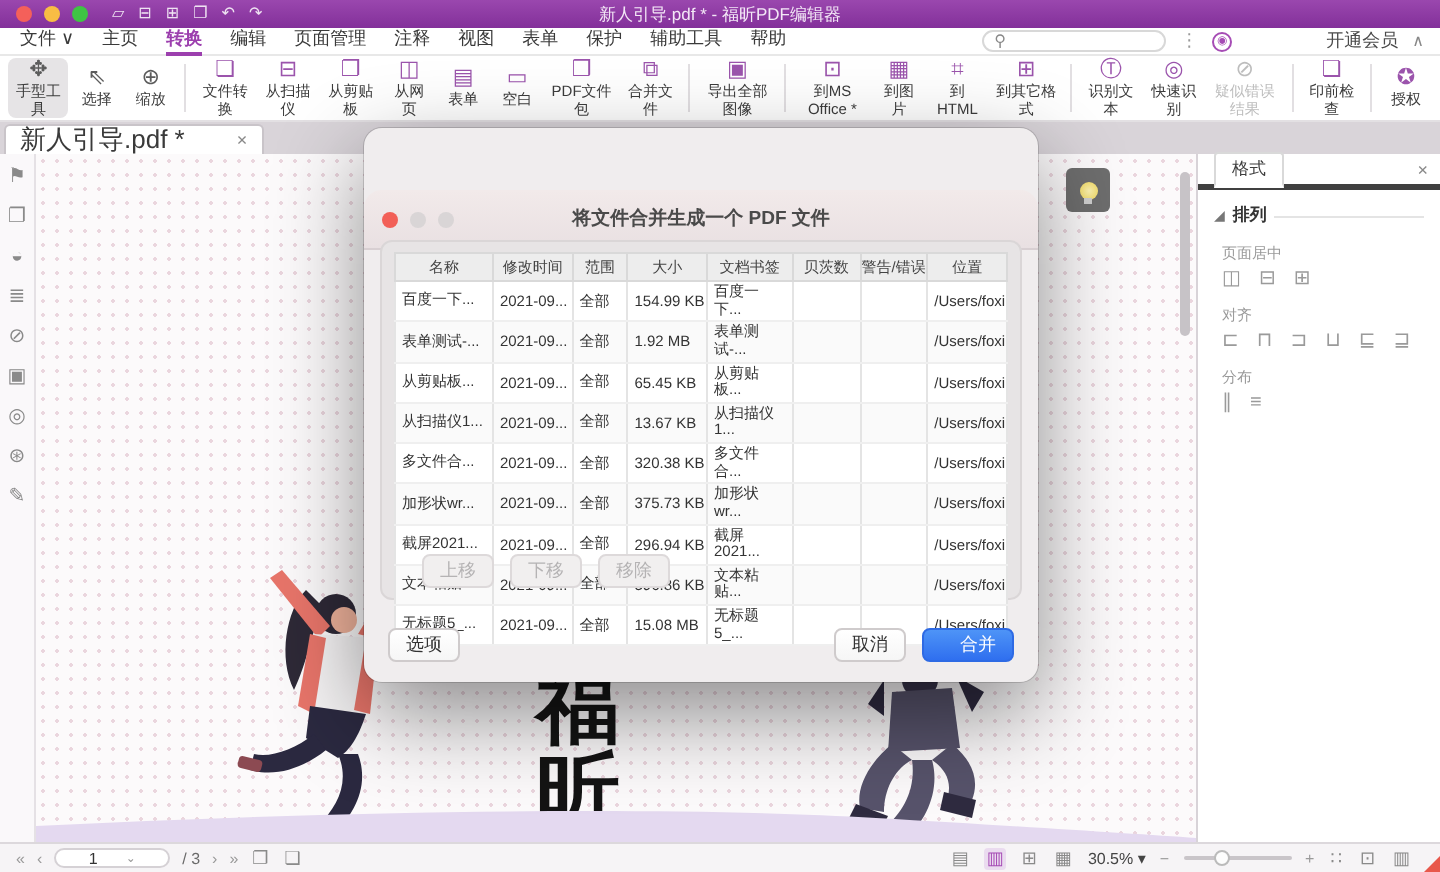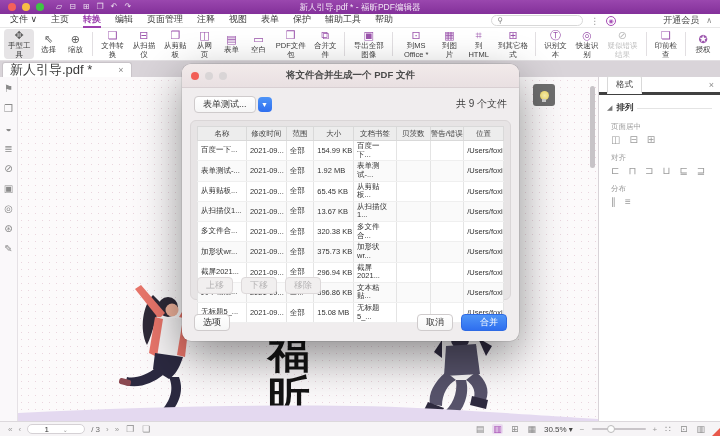--- a/index.html
+++ b/index.html
@@ -104,22 +104,22 @@
   .zoom-txt { font-size:8px; color:#444; }
   .slider { width:54px; height:2px; background:#C9C5C9; border-radius:1px; position:relative; }
   .slider .knob { position:absolute; left:15px; top:-3px; width:8px; height:8px; background:#FDFDFD;
     border:1px solid #BBB; border-radius:50%; }
   .corner-flag { position:absolute; right:0; bottom:0; width:0; height:0;
     border-left:8px solid transparent; border-bottom:8px solid #E8584B; }
 
   
   .dialog { position:absolute; left:182px; top:64px; width:337px; height:277px; background:#F0EDEE;
     border-radius:9px; box-shadow:0 16px 45px rgba(0,0,0,.45), 0 0 0 .5px rgba(0,0,0,.15); z-index:50; }
-  .dlg-titlebar { height:24px; background:linear-gradient(#F2EAEA,#E9E0E2); border-bottom:1px solid #D8CFD2;
-    border-radius:9px 9px 0 0; display:flex; align-items:center; position:relative; }
+  .dlg-titlebar { height:30px; background:linear-gradient(#F2EAEA,#E9E0E2); border-bottom:1px solid #D8CFD2;
+    border-radius:9px 9px 0 0; display:flex; align-items:center; position:relative;margin-top:31px; }
   .dlg-lights { display:flex; gap:6px; margin-left:9px; }
   .dlg-light { width:8px; height:8px; border-radius:50%; background:#D9D5D6; }
   .dlg-light.r { background:#F25F57; }
   .dlg-title { position:absolute; left:0; right:0; text-align:center; font-size:9.5px; font-weight:bold; color:#4A4A4A; }
   .dlg-addrow { display:flex; align-items:center; margin:8px 12px 0; }
   .btn { background:linear-gradient(#FFF,#F6F6F6); border:1px solid #CFCBCC; border-radius:4px;
     font-size:9px; color:#333; padding:2px 8px; line-height:1.2; }
   .add-dd { width:14px; height:15px; background:linear-gradient(#4E94F7,#2F6FEF); border-radius:4px;
     margin-left:2px; color:#FFF; font-size:7px; text-align:center; line-height:15px; }
   .file-count { margin-left:auto; font-size:10px; color:#3E3E3E; }
@@ -128,21 +128,21 @@
     border:1px solid #DAD6D7; border-radius:6px; }
   .ftable { position:absolute; left:6px; right:6px; top:5px; border-collapse:collapse; background:#FFF;
     table-layout:fixed; width:calc(100% - 12px); font-size:7.5px; color:#333; }
   .ftable th { background:#EDEDED; border:1px solid #D9D9D9; font-weight:normal; color:#444;
     height:14px; text-align:center; overflow:hidden; white-space:nowrap; }
   .ftable td { border-left:1px solid #E4E4E4; border-right:1px solid #E4E4E4; border-bottom:1px solid #EFEFEF;
     padding:1px 3px; height:13px; overflow:hidden; white-space:nowrap; text-overflow:clip; }
   .ftable tr:nth-child(even) td { background:#FAFAFA; }
   .ftable td.wrap { white-space:normal; line-height:1.15; }
   .ftable td.right { text-align:right; }
-  .move-row { position:absolute; left:6px; bottom:5px; display:flex; gap:8px; }
+  .move-row { position:absolute; left:20px; bottom:5px; display:flex; gap:8px; }
   .btn.dis { color:#B5B3B4; background:#F1EFEF; border-color:#DDD9DA; }
   .dlg-bottom { position:absolute; left:12px; right:12px; bottom:10px; display:flex; align-items:center; }
   .dlg-bottom .spacer { flex:1; }
   .btn.primary { background:linear-gradient(#4E94F7,#2F6FEF); border-color:#2E6AE4; color:#FFF;padding-left:18px; }
   .dlg-bottom .btn { min-width:34px; text-align:center; }
   .dlg-bottom .btn + .btn { margin-left:8px; }
 </style>
 </head>
 <body>
 

